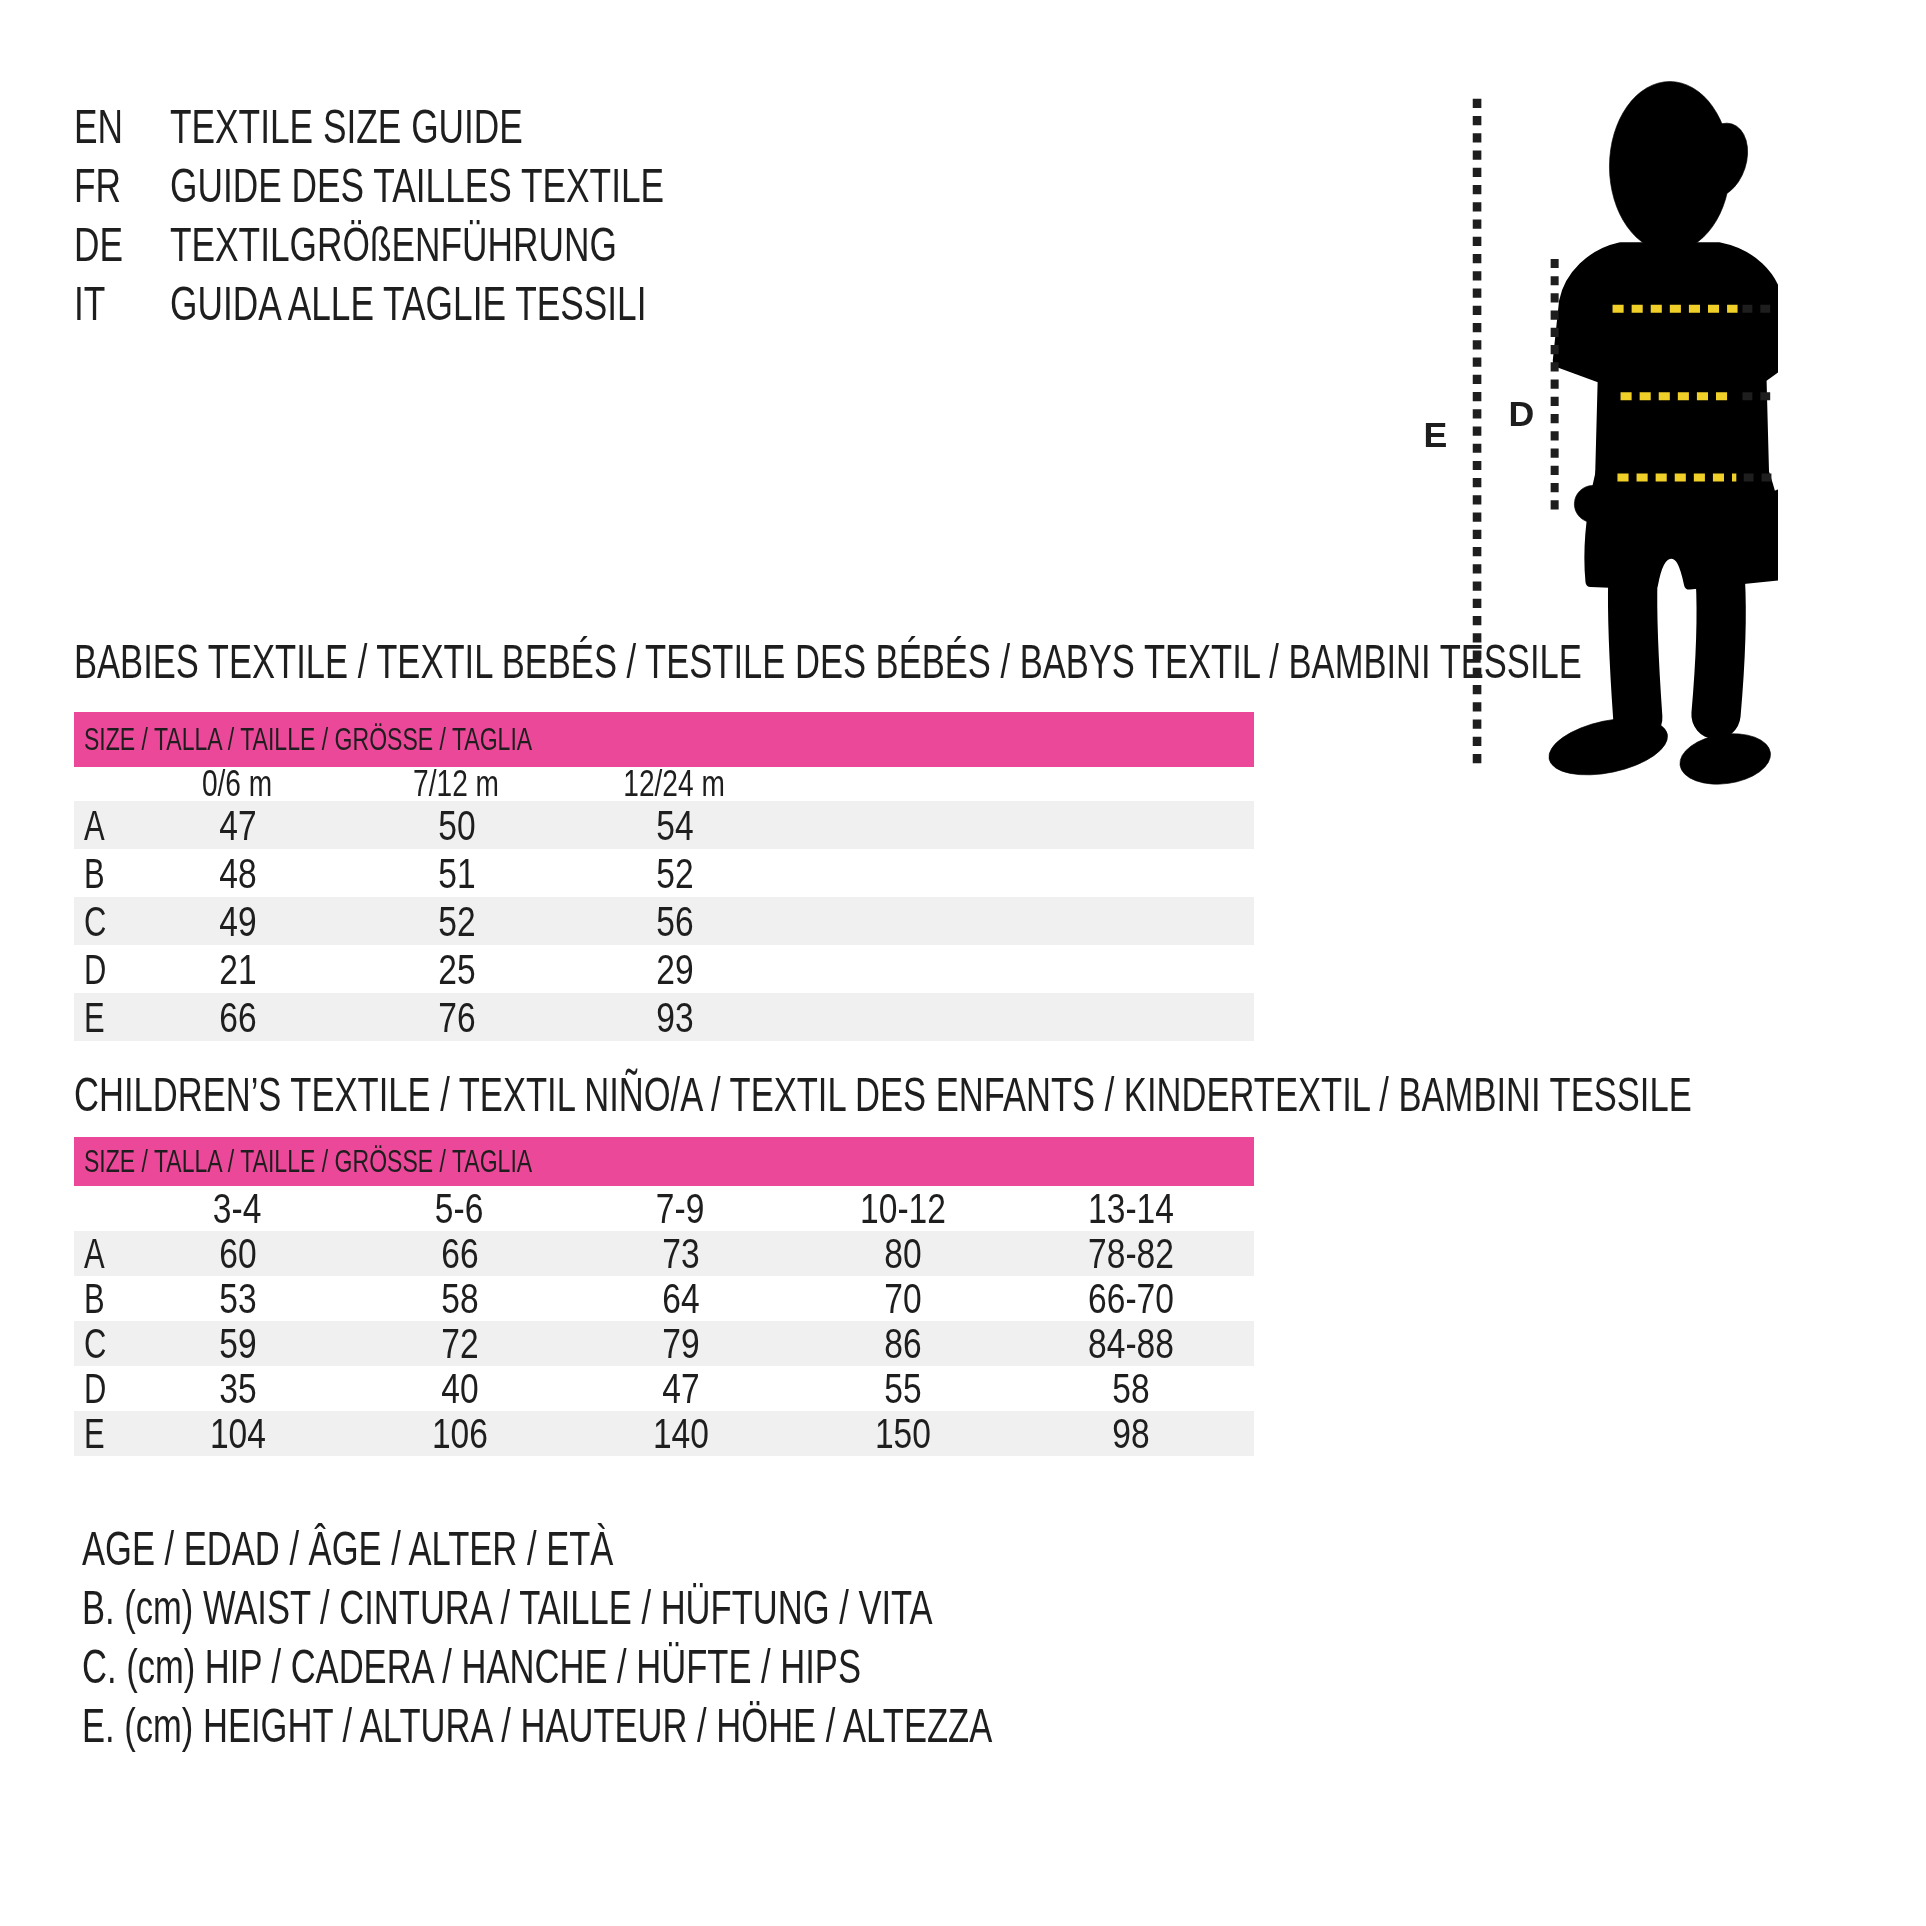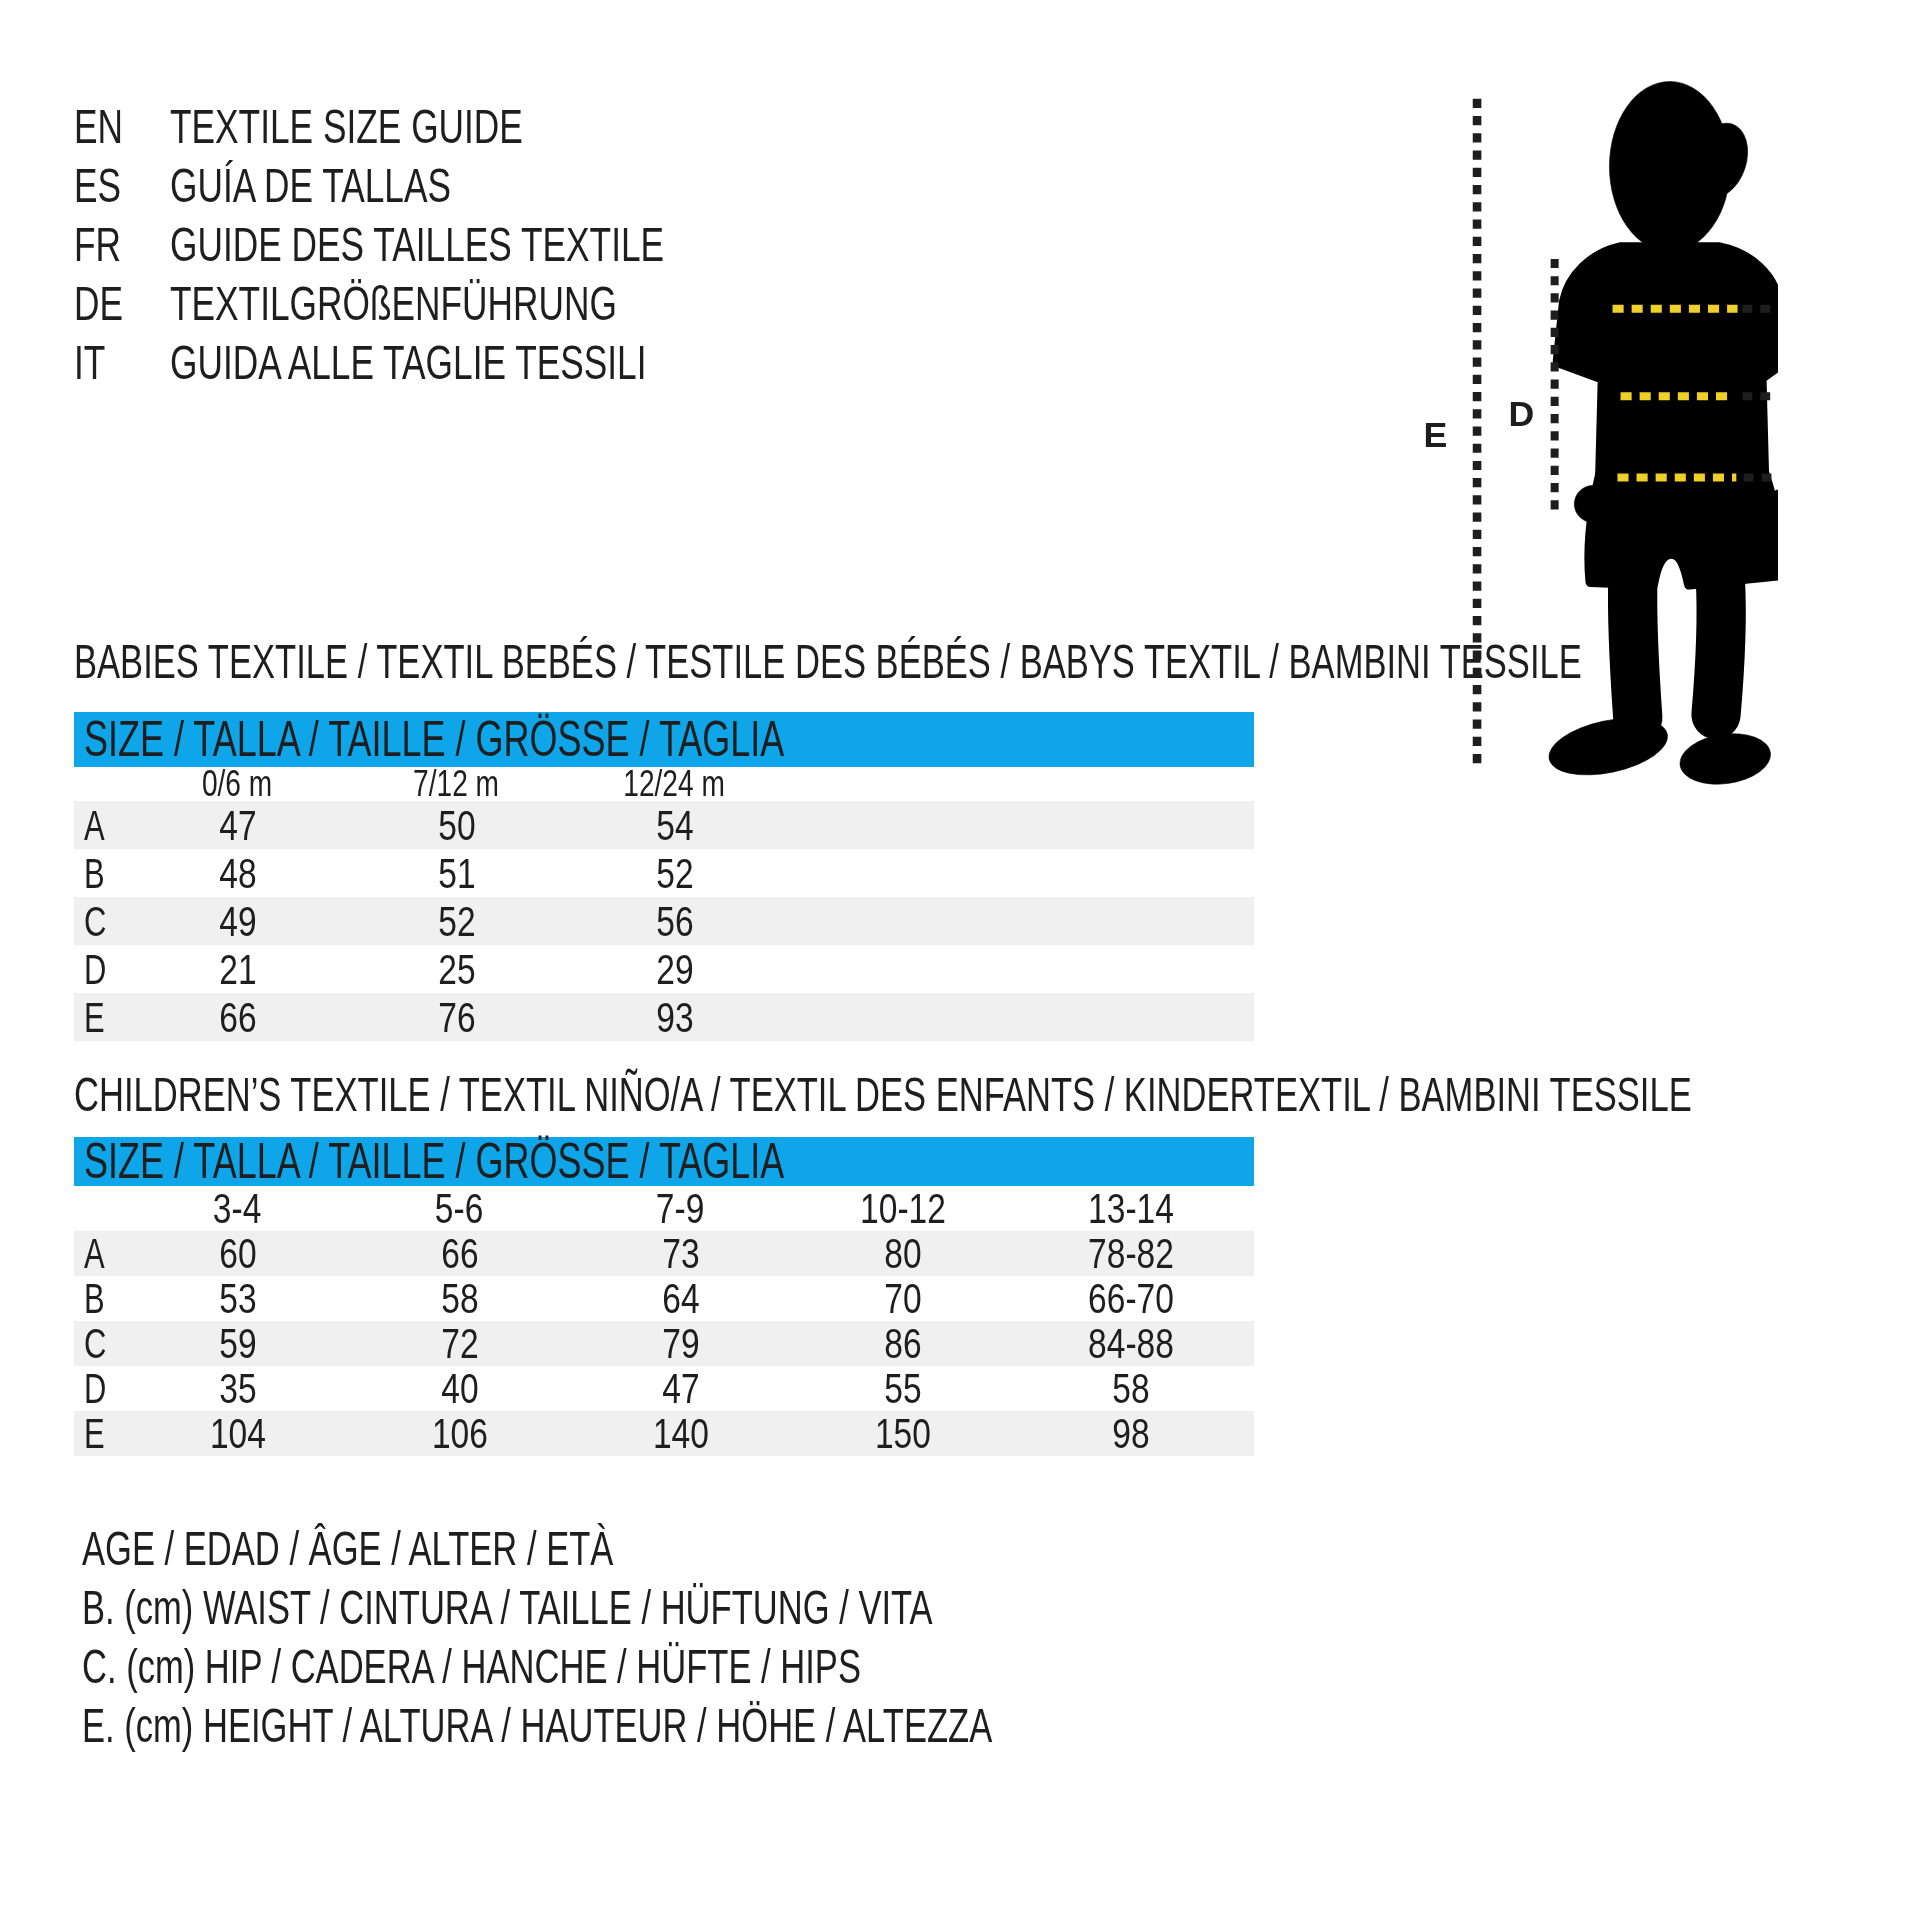--- a/index.html
+++ b/index.html
@@ -13,21 +13,21 @@
   
   .lang-block{position:absolute;left:74px;top:97px;}
   .lang-row{display:flex;height:59px;line-height:59px;font-size:49px;}
   .lang-code{width:96px;flex:0 0 96px;}
 
   
   .section-title{position:absolute;left:74px;height:51px;line-height:51px;font-size:48px;}
 
   
   .table{position:absolute;left:74px;width:1180px;}
-  .thead{height:55px;line-height:55px;background:#0ea5e9;font-size:50px;padding-left:10px;box-sizing:border-box;}
+  .thead{height:55px;line-height:55px;background:#ec4899;font-size:32px;padding-left:10px;box-sizing:border-box;}
   .trow{position:relative;width:1180px;}
   .b-row{height:48px;line-height:48px;font-size:43px;}
   .b-colhead{height:34px;line-height:34px;font-size:36px;}
   .c-row{height:45px;line-height:45px;font-size:43px;}
   .striped{background:#f0f0f0;}
   .rowlabel{position:absolute;left:10px;top:0;}
   .cell{position:absolute;top:0;width:185px;text-align:center;}
   .babies .cell.c0{left:71px}.babies .cell.c1{left:290px}.babies .cell.c2{left:508px}
   .children .cell.c0{left:71px}.children .cell.c1{left:293px}.children .cell.c2{left:514px}
   .children .cell.c3{left:736px}.children .cell.c4{left:964px}
@@ -42,24 +42,20 @@
 </style>
 </head>
 <body>
 
 <div class="page">
 
   <div class="lang-block">
     <div class="lang-row">
       <span class="lang-code"><span class="cx">EN</span></span>
       <span class="cx">TEXTILE SIZE GUIDE</span>
-    </div>
-    <div class="lang-row">
-      <span class="lang-code"><span class="cx">ES</span></span>
-      <span class="cx">GUÍA DE TALLAS</span>
     </div>
     <div class="lang-row">
       <span class="lang-code"><span class="cx">FR</span></span>
       <span class="cx">GUIDE DES TAILLES TEXTILE</span>
     </div>
     <div class="lang-row">
       <span class="lang-code"><span class="cx">DE</span></span>
       <span class="cx">TEXTILGRÖßENFÜHRUNG</span>
     </div>
     <div class="lang-row">

